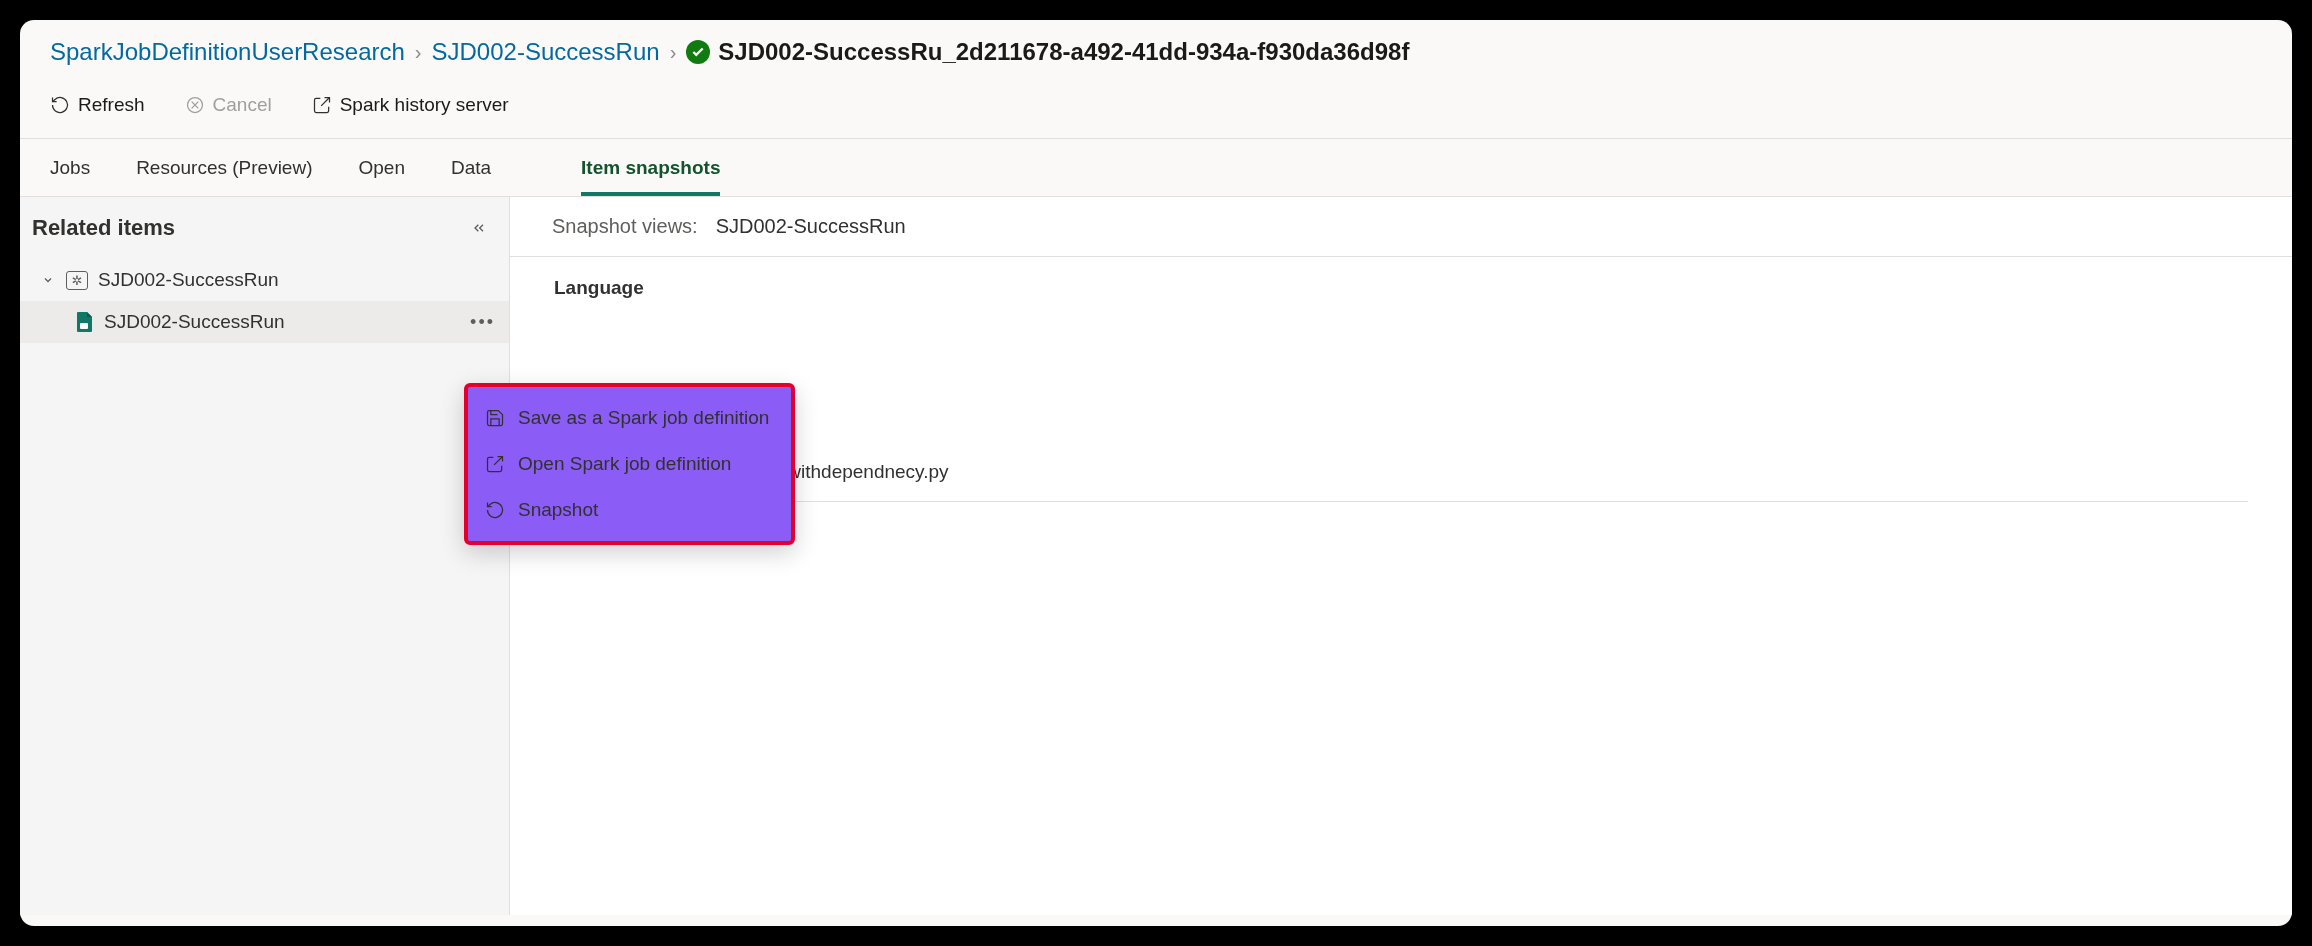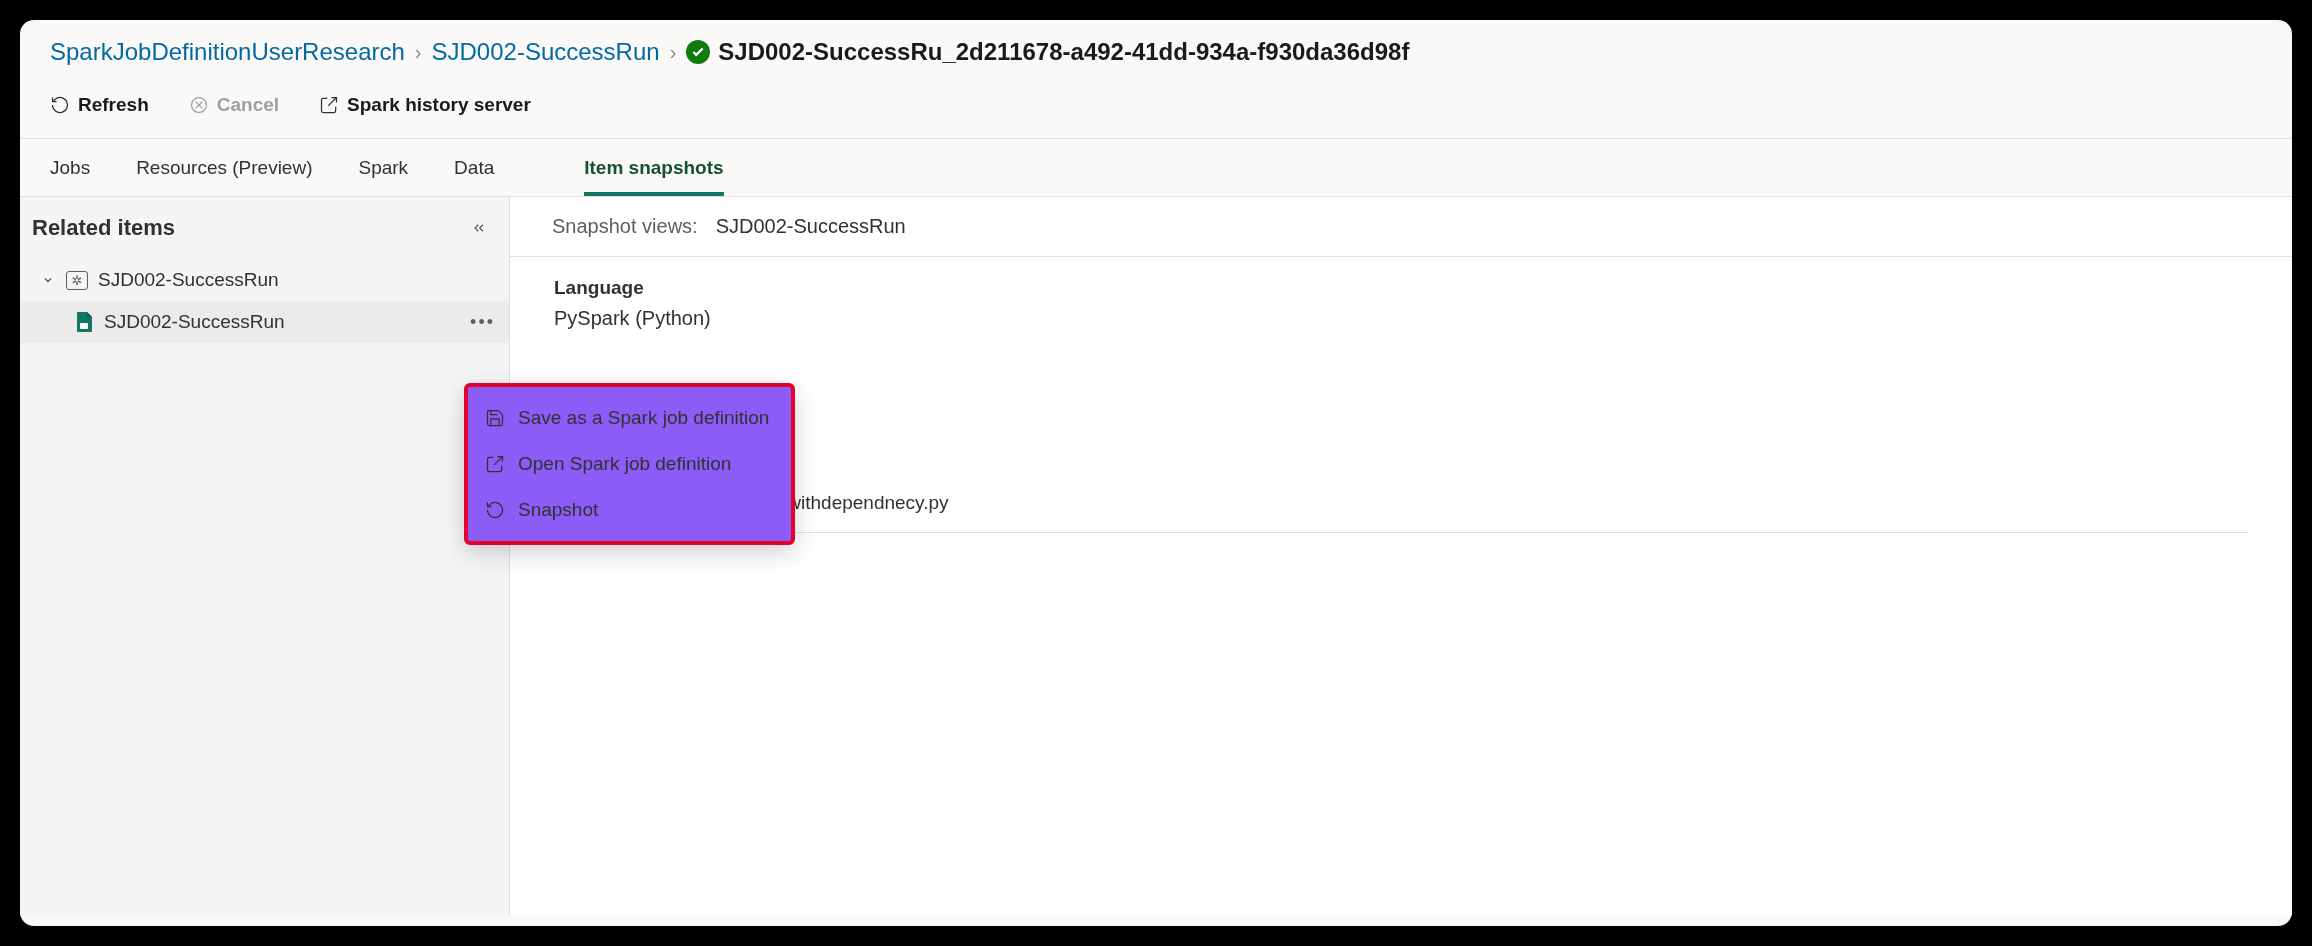--- a/index.html
+++ b/index.html
@@ -61,21 +61,21 @@
       border-bottom: 1px solid #e1dfdd;
     }
     .toolbar-btn {
       display: flex;
       align-items: center;
       gap: 8px;
       font-size: 19px;
       background: none;
       border: none;
       cursor: pointer;
-      font-weight: 700;
+      font-weight: 400;
       color: #1b1a19;
     }
     .toolbar-btn.disabled {
       color: #a19f9d;
       cursor: default;
     }
     .tabs {
       display: flex;
       align-items: center;
       padding: 0 30px;
@@ -298,21 +298,21 @@
             <line x1="11" y1="13" x2="21" y2="3"></line>
           </svg>
       </span>
       <span>Spark history server</span>
     </button>
   </div>
 
   <div class="tabs">
     <div class="tab">Jobs</div>
     <div class="tab">Resources (Preview)</div>
-    <div class="tab">Spark</div>
+    <div class="tab">Open</div>
     <div class="tab">Data</div>
     <div class="tab active">Item snapshots</div>
   </div>
 
   <div class="content-area">
     <div class="sidebar">
       <div class="sidebar-header">
         <span class="sidebar-title">Related items</span>
         <button class="collapse-btn">
           <svg width="16" height="16" viewBox="0 0 24 24" fill="none" stroke="#605e5c" stroke-width="2">
@@ -345,21 +345,20 @@
       </div>
     </div>
 
     <div class="main-panel">
       <div class="snapshot-header">
         <span class="snapshot-label">Snapshot views:</span>
         <span>SJD002-SuccessRun</span>
       </div>
       <div class="detail-section">
         <div class="section-label">Language</div>
-        <div class="section-value">PySpark (Python)</div>
       </div>
       <div class="detail-section" style="margin-top:110px">
         <div class="section-label">Main definition file</div>
         <div class="file-row">
           <span class="cloud-icon">
             <svg width="26" height="20" viewBox="0 0 24 18" fill="none" stroke="#605e5c" stroke-width="1.5">
                 <path d="M18 14h1a4 4 0 0 0 0-8 6 6 0 0 0-11.5-1A5 5 0 0 0 6 14h12z"></path>
               </svg>
           </span>
           <span>createTablefromCSVwithdependnecy.py</span>

